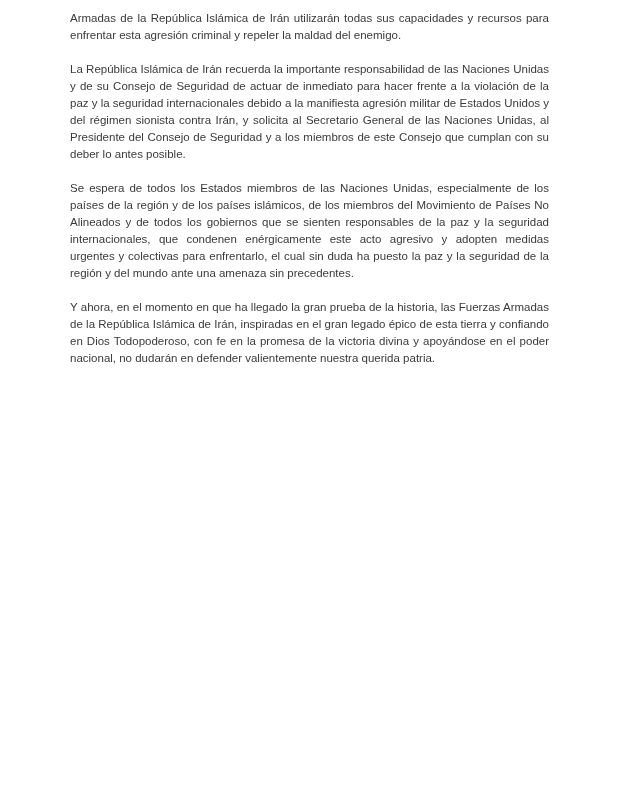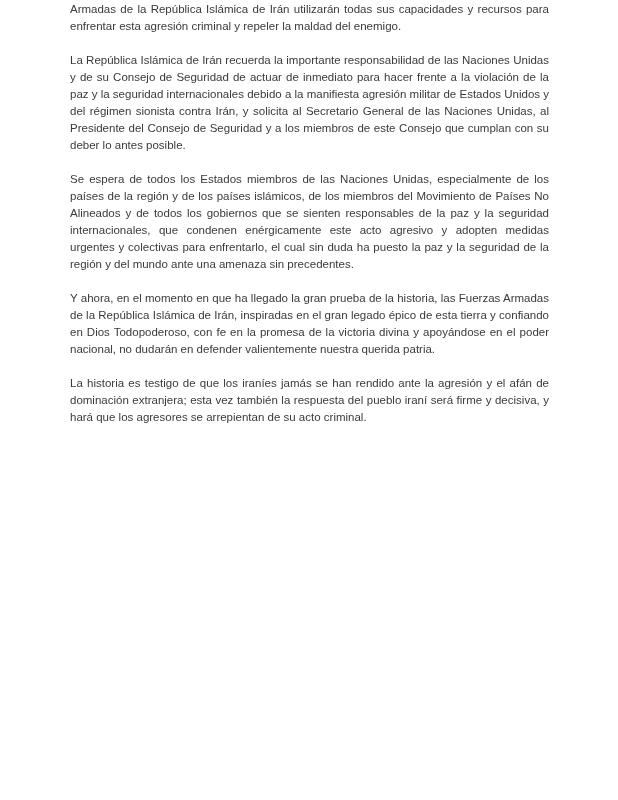--- a/index.html
+++ b/index.html
@@ -10,34 +10,33 @@
   body {
     width: 618px;
     height: 800px;
     font-family: "Liberation Sans", "DejaVu Sans", sans-serif;
     overflow: hidden;
   }
   .page {
     box-sizing: border-box;
     width: 618px;
     height: 800px;
-    padding: 1px 69px 0 70px;
+    padding: 10px 69px 0 70px;
     background: #ffffff;
   }
   .page p {
     margin: 0 0 17px 0;
     font-size: 11.5px;
     line-height: 17px;
     color: #3a3a3a;
     text-align: justify;
     text-justify: inter-word;
   }
 </style>
 </head>
 <body>
 
 <div class="page">
   <p>Armadas de la República Islámica de Irán utilizarán todas sus capacidades y recursos para enfrentar esta agresión criminal y repeler la maldad del enemigo.</p>
   <p>La República Islámica de Irán recuerda la importante responsabilidad de las Naciones Unidas y de su Consejo de Seguridad de actuar de inmediato para hacer frente a la violación de la paz y la seguridad internacionales debido a la manifiesta agresión militar de Estados Unidos y del régimen sionista contra Irán, y solicita al Secretario General de las Naciones Unidas, al Presidente del Consejo de Seguridad y a los miembros de este Consejo que cumplan con su deber lo antes posible.</p>
   <p>Se espera de todos los Estados miembros de las Naciones Unidas, especialmente de los países de la región y de los países islámicos, de los miembros del Movimiento de Países No Alineados y de todos los gobiernos que se sienten responsables de la paz y la seguridad internacionales, que condenen enérgicamente este acto agresivo y adopten medidas urgentes y colectivas para enfrentarlo, el cual sin duda ha puesto la paz y la seguridad de la región y del mundo ante una amenaza sin precedentes.</p>
   <p>Y ahora, en el momento en que ha llegado la gran prueba de la historia, las Fuerzas Armadas de la República Islámica de Irán, inspiradas en el gran legado épico de esta tierra y confiando en Dios Todopoderoso, con fe en la promesa de la victoria divina y apoyándose en el poder nacional, no dudarán en defender valientemente nuestra querida patria.</p>
-  <p>La historia es testigo de que los iraníes jamás se han rendido ante la agresión y el afán de dominación extranjera; esta vez también la respuesta del pueblo iraní será firme y decisiva, y hará que los agresores se arrepientan de su acto criminal.</p>
 </div>
 
 </body></html>

